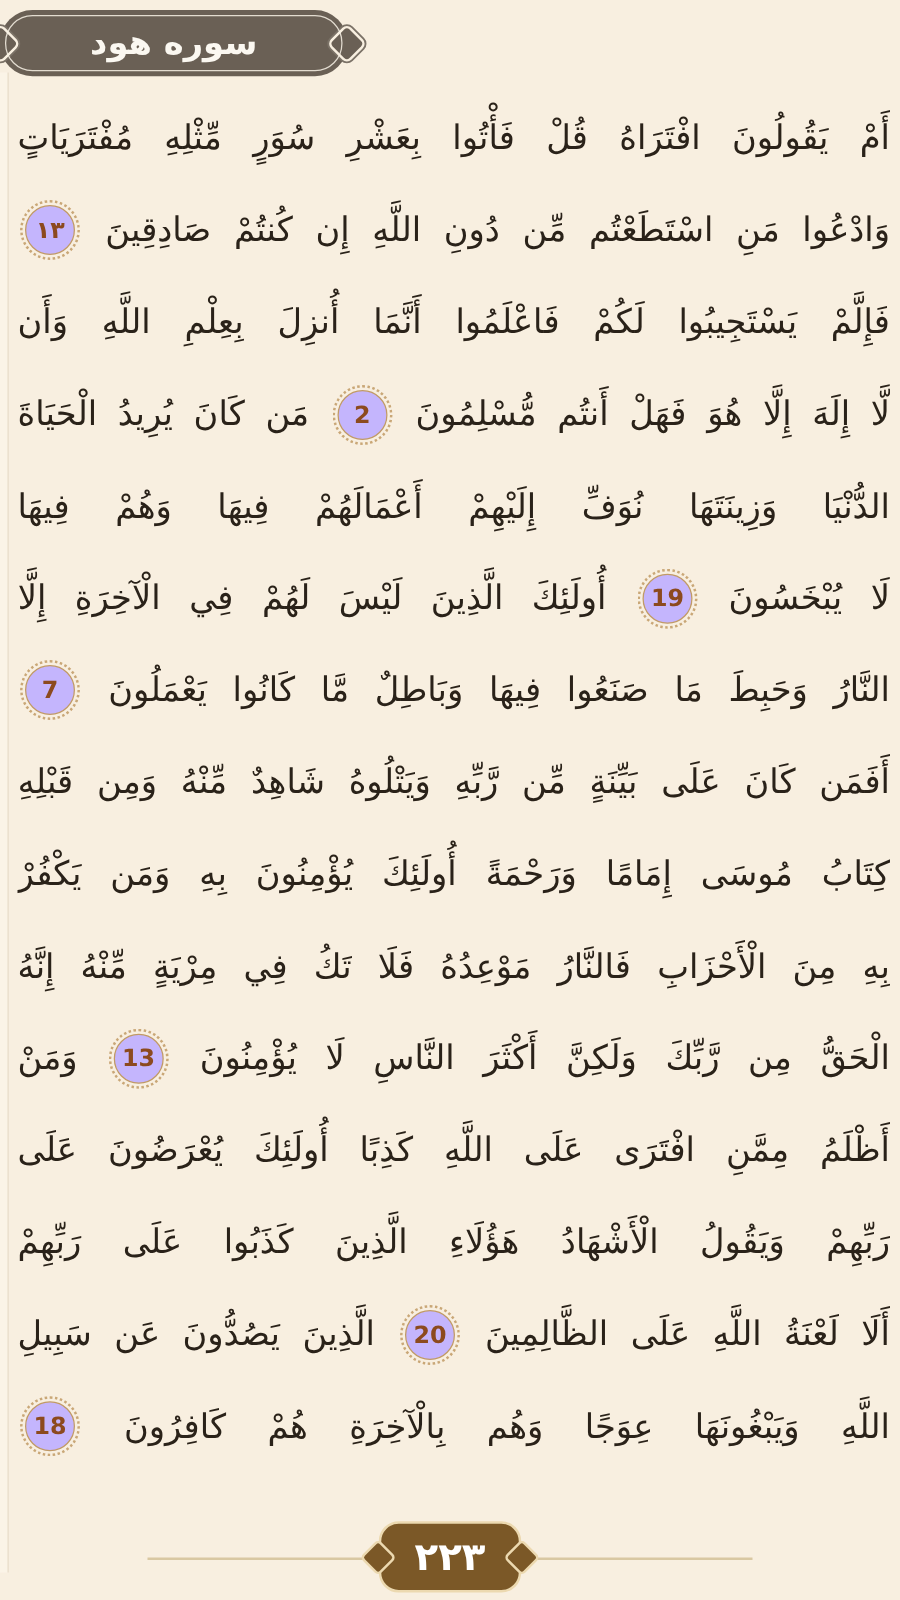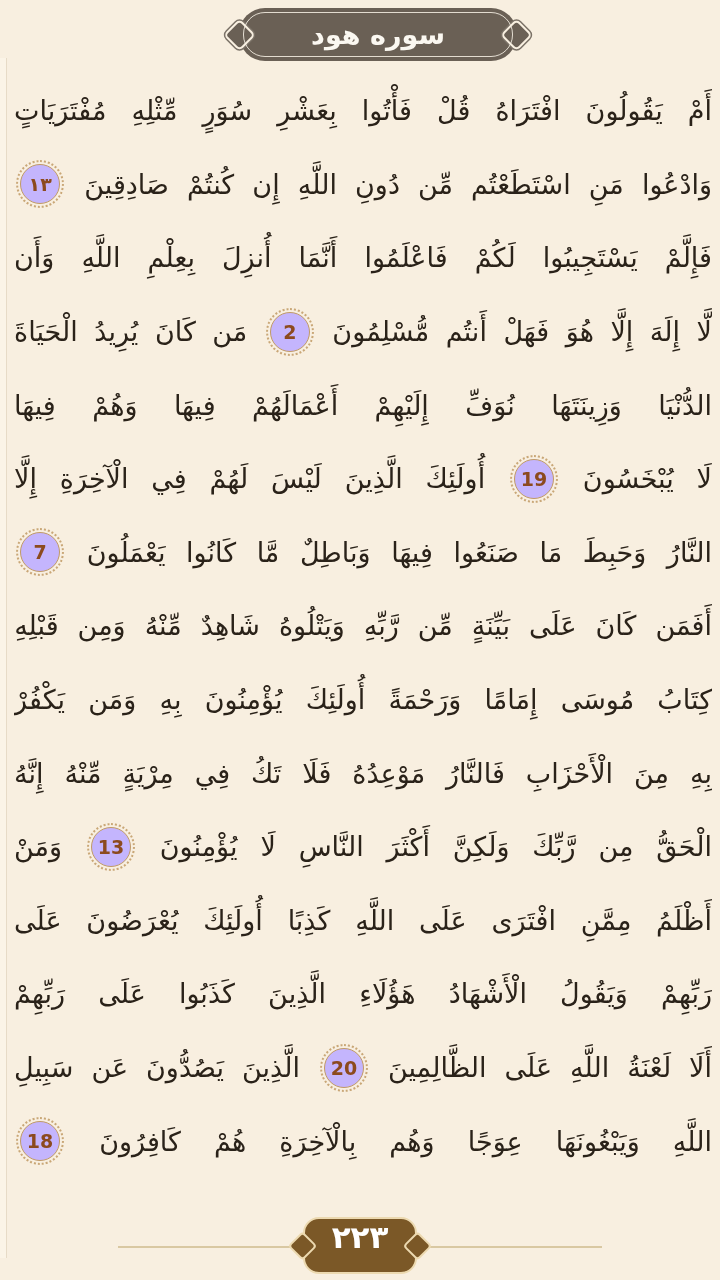--- a/index.html
+++ b/index.html
@@ -8,21 +8,21 @@
     background:#f8efe0;
     font-family:"DejaVu Sans", sans-serif;
     position:relative;
     overflow:hidden;
     direction:rtl;
   }
 
   
   .header {
     position:absolute; top:8px; left:0; right:0;
-    display:flex; justify-content:center; z-index:3;margin-left:36px;
+    display:flex; justify-content:flex-end; z-index:3;
   }
   .title-badge {
     position:relative;
     background:#6a6055;
     border-radius:26px;
     width:278px; height:53px;
     display:flex; align-items:center; justify-content:center;
   }
   .title-badge::after {
     content:""; position:absolute; inset:4px;
@@ -83,21 +83,21 @@
     position:absolute; top:40px; left:118px; right:118px; height:1.5px;
     background:#d9c8a2;
   }
   .page-badge {
     position:absolute; top:11px; left:50%;
     transform:translateX(-50%);
     width:114px; height:57px;
     background:#7b5827;
     border:2px solid #ecd9b0;
     border-radius:16px;
-    display:flex; justify-content:center;
+    display:flex; align-items:center; justify-content:center;
   }
   .page-tip {
     position:absolute; top:50%;
     width:21px; height:21px;
     transform:translateY(-50%) rotate(45deg);
     background:#7b5827;
     border:2px solid #ecd9b0;
     border-radius:4px;
   }
   .page-tip.left  { left:-13px; }

